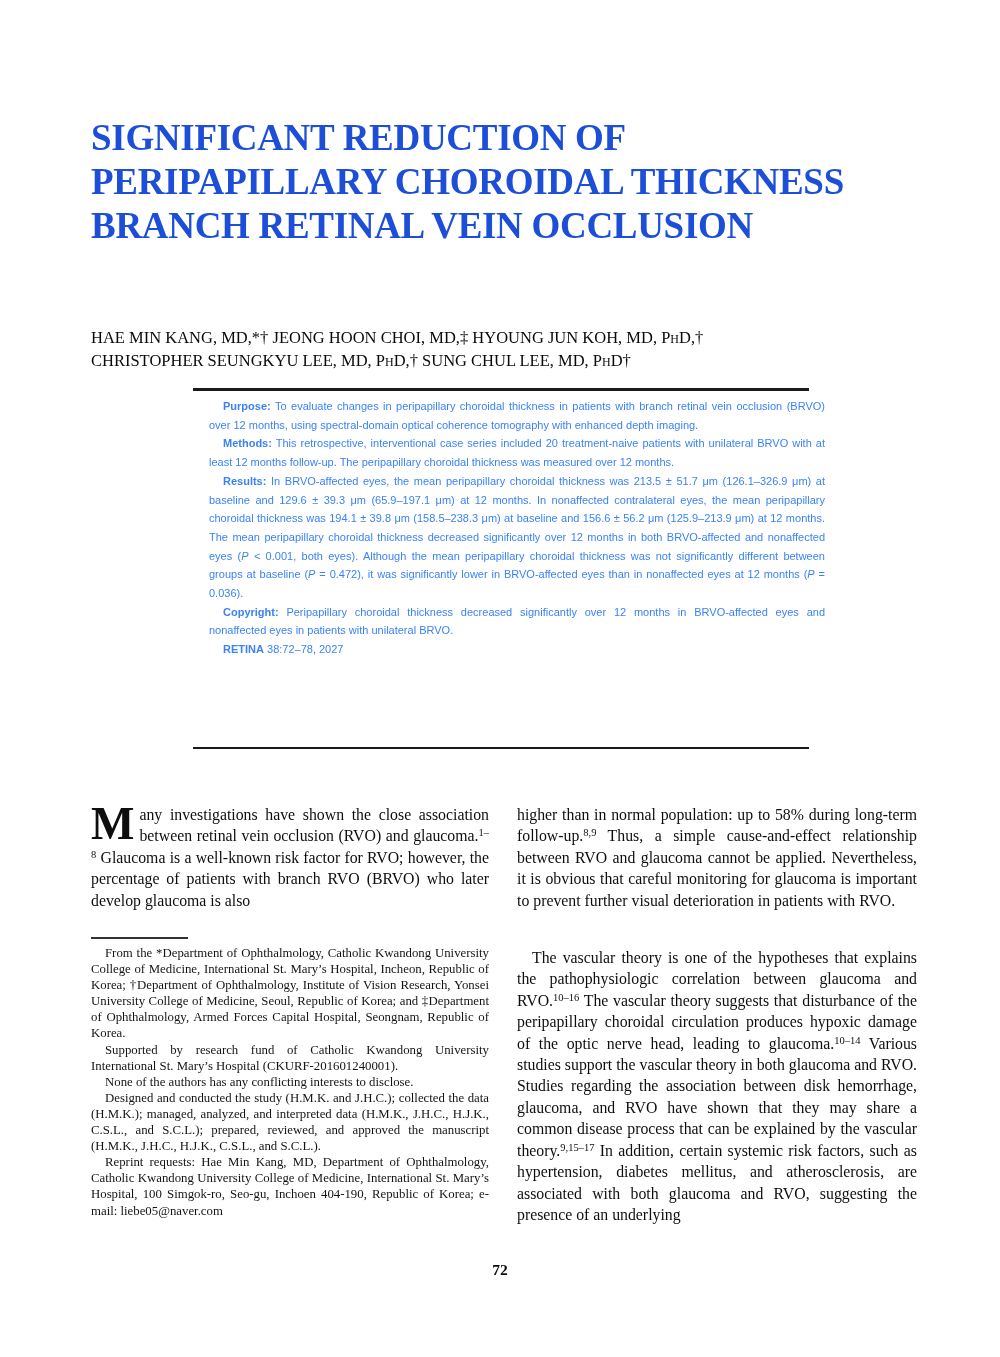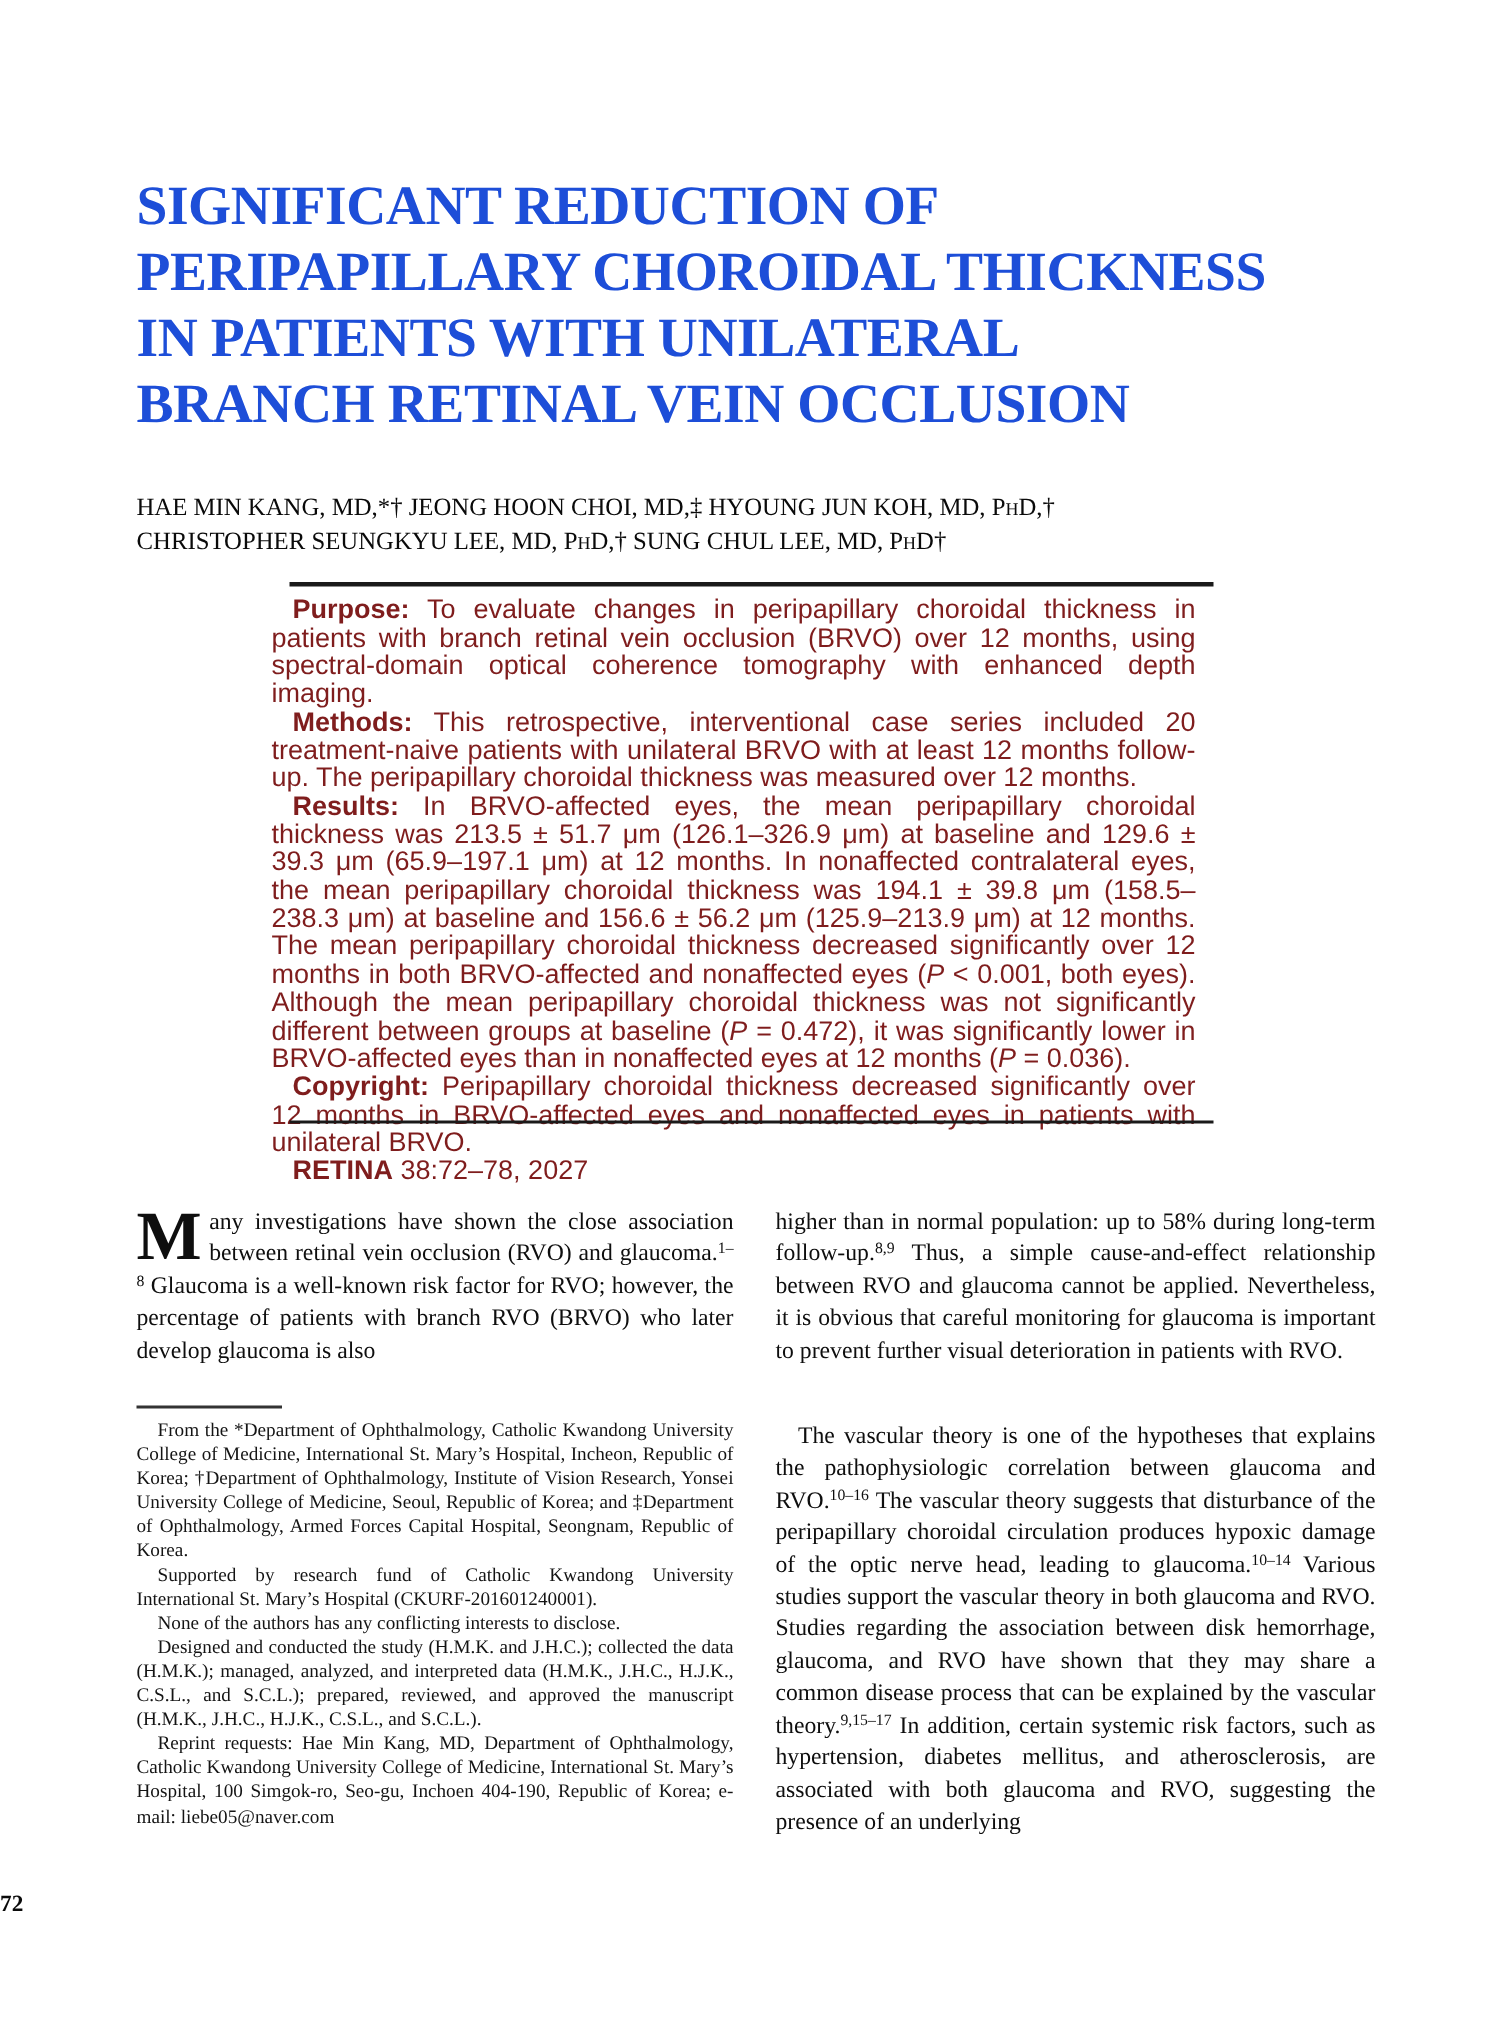--- a/index.html
+++ b/index.html
@@ -28,25 +28,25 @@
     font-size:16.5px;line-height:23px;
     font-variant:small-caps;
     color:#0a0a0a;
     white-space:nowrap;
   }
   
   .abs-rule{position:absolute;left:193px;width:616px;height:3px;background:#1a1a1a;}
   .abs-rule.top{top:388px;}
   .abs-rule.bottom{top:747px;height:2px;}
   .abstract{
-    position:absolute;left:181px;top:397px;width:616px;
+    position:absolute;left:209px;top:397px;width:616px;
     font-family:"Liberation Sans", sans-serif;
-    font-size:18px;line-height:18.7px;
+    font-size:11px;line-height:18.7px;
     text-align:justify;
-    color:#7f1d1d;
+    color:#3b82f6;
   }
   .abstract p{margin:0;text-indent:14px;}
   .abs-label{font-weight:bold;}
   
   .col{
     position:absolute;top:804px;
     font-size:15.8px;line-height:21.4px;
     text-align:justify;
     color:#0e0e0e;
   }
@@ -68,40 +68,39 @@
   .footnotes{
     position:absolute;left:91px;top:945px;width:398px;
     font-size:12.8px;line-height:16.1px;
     text-align:justify;
     color:#141414;
   }
   .footnotes p{margin:0;text-indent:14px;}
   
   .pageno{
     position:absolute;left:0;top:1261px;width:1000px;
-    font-weight:bold;font-size:15.5px;color:#0a0a0a;
+    text-align:center;font-weight:bold;font-size:15.5px;color:#0a0a0a;
   }
   
   .copyright{
     position:absolute;left:60px;top:1329px;width:940px;
     font-family:"Liberation Sans", sans-serif;
     font-size:17px;letter-spacing:0.5px;
     color:#d3d3d3;
     white-space:nowrap;
   }
 </style>
 </head>
 <body>
 
 <div class="page">
 
   <div class="title">
     <div>SIGNIFICANT REDUCTION OF</div>
     <div>PERIPAPILLARY CHOROIDAL THICKNESS</div>
-    <div>IN PATIENTS WITH UNILATERAL</div>
     <div>BRANCH RETINAL VEIN OCCLUSION</div>
   </div>
 
   <div class="authors">
     <div>HAE MIN KANG, MD,*† JEONG HOON CHOI, MD,‡ HYOUNG JUN KOH, MD, PhD,†</div>
     <div>CHRISTOPHER SEUNGKYU LEE, MD, PhD,† SUNG CHUL LEE, MD, PhD†</div>
   </div>
 
   <div class="abs-rule top"></div>
 

